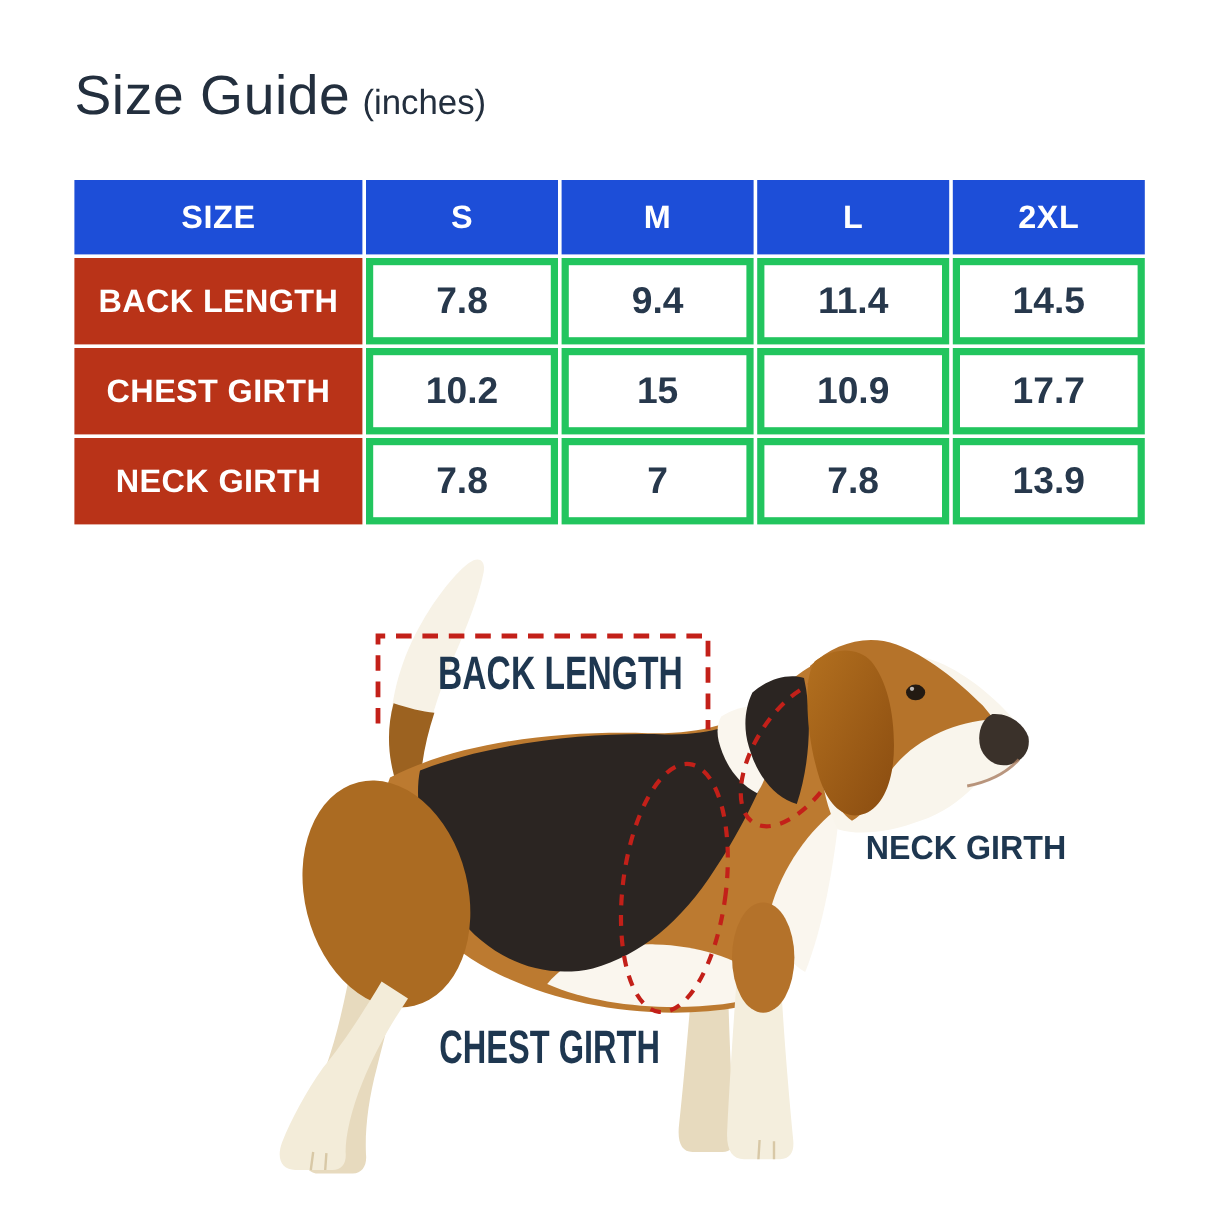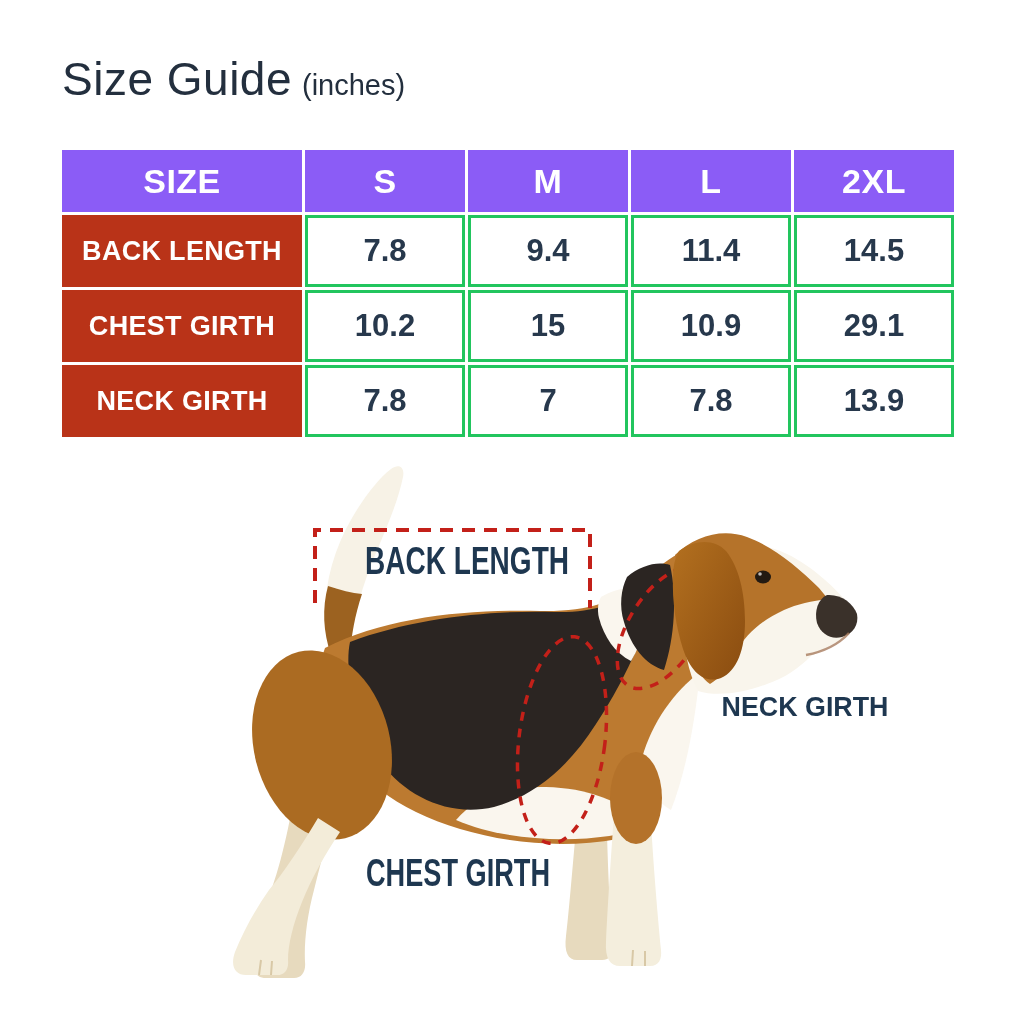--- a/index.html
+++ b/index.html
@@ -11,27 +11,27 @@
   .title { position:absolute; left:62px; top:52px; color:#232f3e;
            font-weight:400; white-space:nowrap; }
   .title .main { font-size:46px; letter-spacing:0.5px; }
   .title .unit { font-size:29px; margin-left:10px; }
 
   
   table.size-table { position:absolute; left:59px; top:147px;
                      border-collapse:separate; border-spacing:3px; }
   .size-table th, .size-table td { text-align:center; vertical-align:middle; }
   .size-table thead th {
-      background:#8b5cf6; color:#ffffff; font-size:34px; font-weight:bold;
+      background:#1d4ed8; color:#ffffff; font-size:27px; font-weight:bold;
       height:62px; letter-spacing:0.5px; }
   .size-table tbody th {
       background:#b93318; color:#ffffff; font-size:27px; font-weight:bold;
       height:72px; letter-spacing:0.3px; }
   .size-table tbody td {
-      background:#ffffff; border:3px solid #22c55e; color:#27384c;
+      background:#ffffff; border:6px solid #22c55e; color:#27384c;
       font-size:31px; font-weight:600; height:72px; }
 
   
   svg.diagram { position:absolute; left:0; top:0; width:1024px; height:1024px;
                 pointer-events:none; }
   svg.diagram text { font-family:"Liberation Sans", sans-serif; font-weight:bold;
                      fill:#1e3750; }
   .dash { fill:none; stroke:#c32019; }
 </style>
 </head>
@@ -66,21 +66,21 @@
         <td>7.8</td>
         <td>9.4</td>
         <td>11.4</td>
         <td>14.5</td>
       </tr>
       <tr>
         <th>CHEST GIRTH</th>
         <td>10.2</td>
         <td>15</td>
         <td>10.9</td>
-        <td>29.1</td>
+        <td>17.7</td>
       </tr>
       <tr>
         <th>NECK GIRTH</th>
         <td>7.8</td>
         <td>7</td>
         <td>7.8</td>
         <td>13.9</td>
       </tr>
     </tbody>
   </table>

